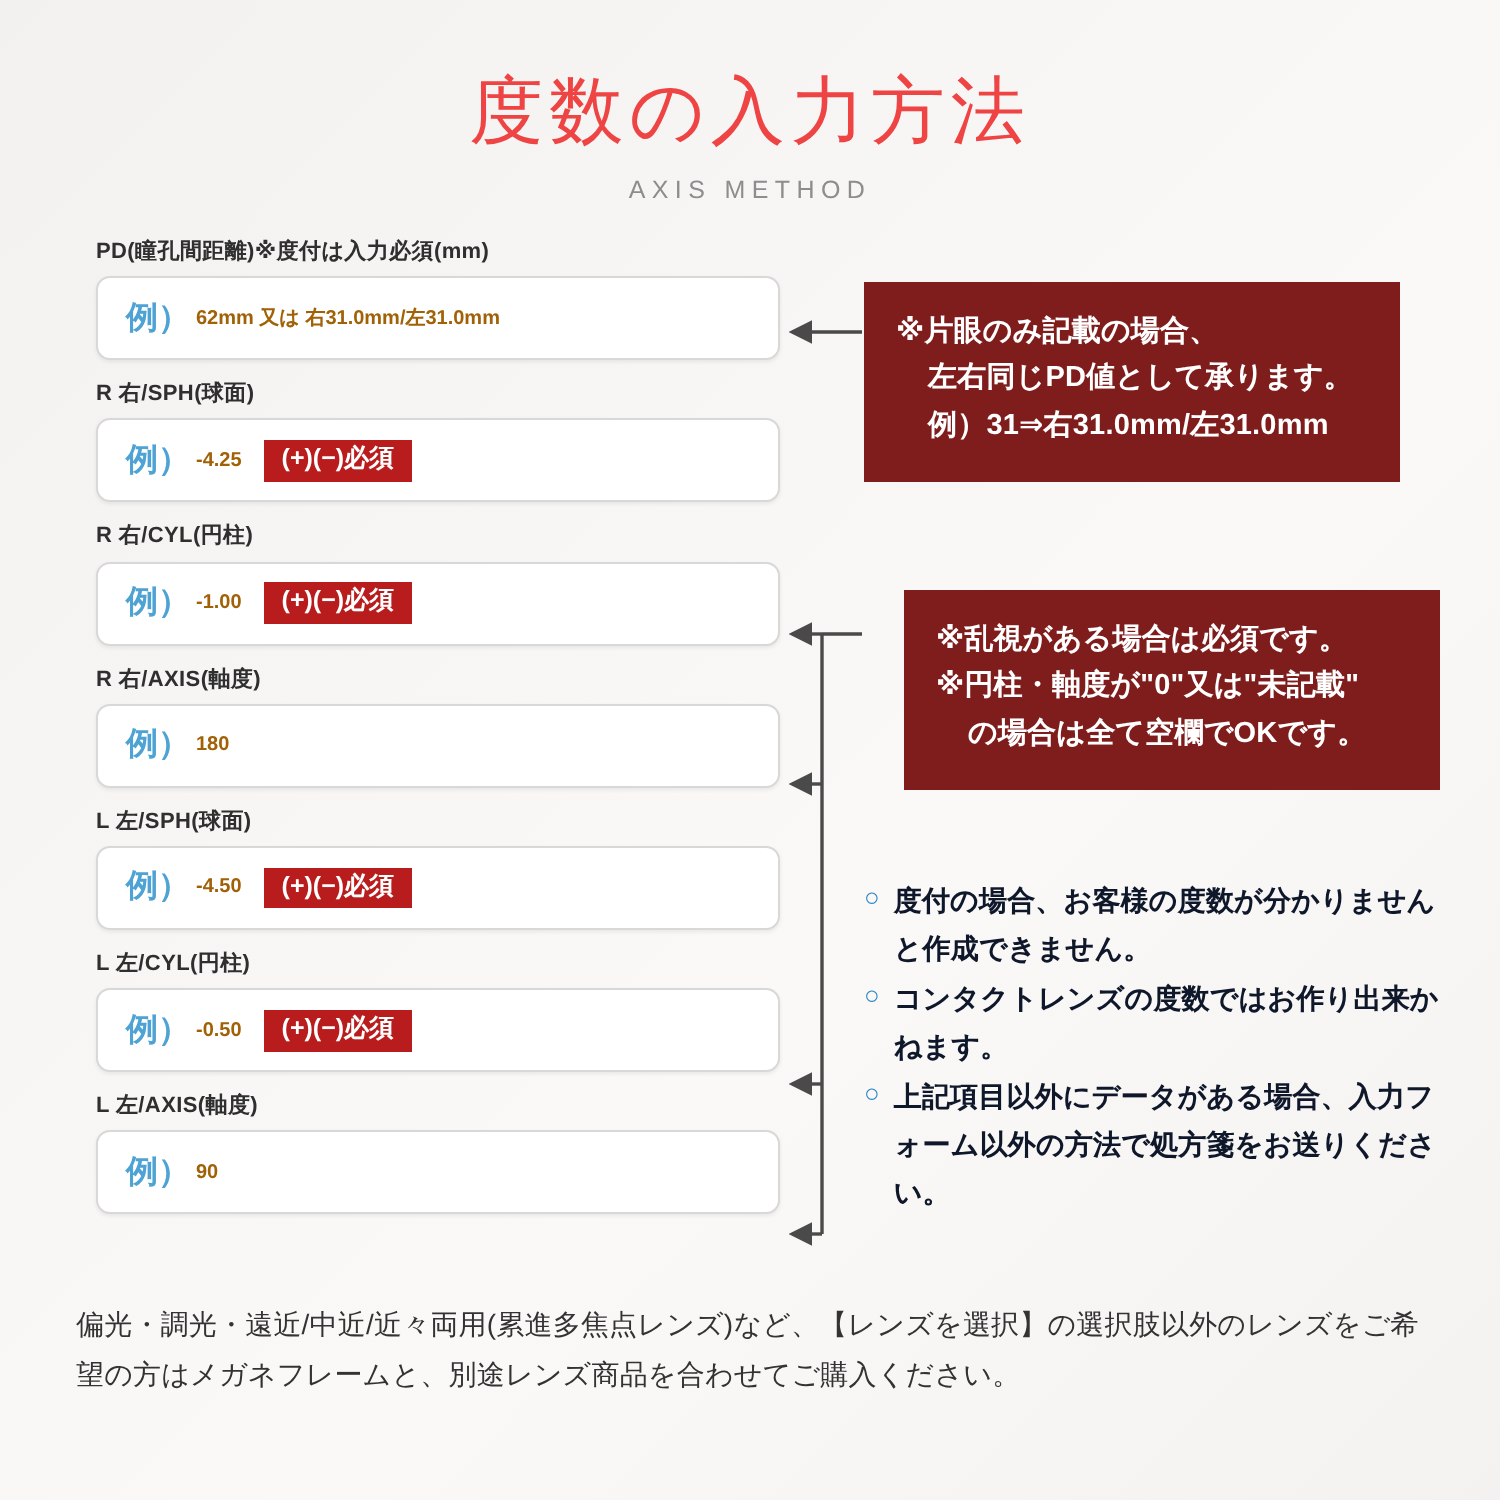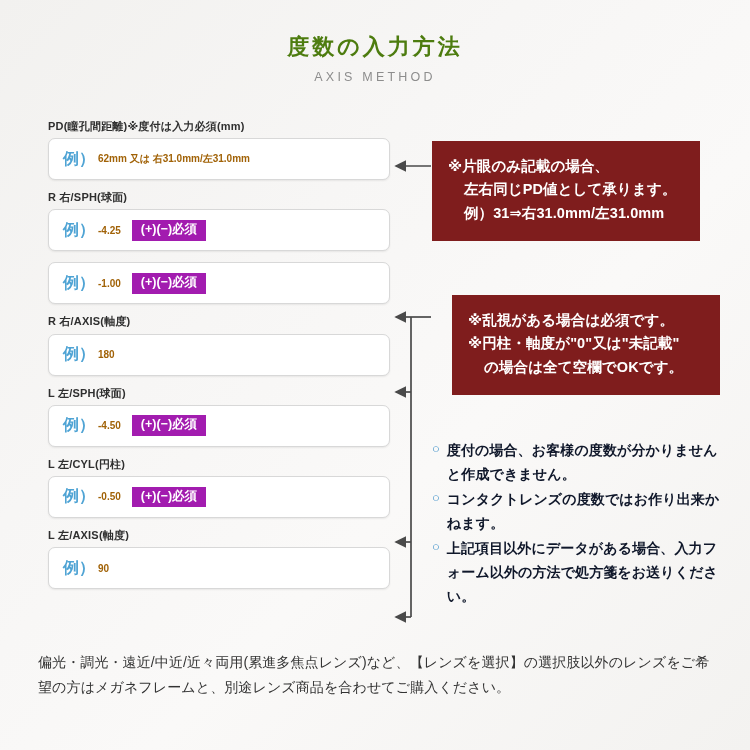--- a/index.html
+++ b/index.html
@@ -24,24 +24,24 @@
 
   
   .header {
     position: absolute;
     top: 34px;
     left: 0;
     width: 750px;
     text-align: center;
   }
   .title-ja {
-    font-size: 22px;
-    font-weight: 700;
+    font-size: 37px;
+    font-weight: 400;
     letter-spacing: 3px;
-    color: #4d7c0f;
+    color: #ef4444;
     line-height: 1.2;
   }
   .title-en {
     margin-top: 10px;
     font-size: 12.5px;
     letter-spacing: 3.2px;
     color: #8d8d8d;
     font-weight: 400;
   }
 
@@ -82,21 +82,21 @@
   }
   .ex-value {
     font-size: 10px;
     font-weight: 700;
     color: #a16207;
     margin-left: 3px;
     white-space: nowrap;
   }
   .badge {
     margin-left: 11px;
-    background: #a21caf;
+    background: #b91c1c;
     color: #ffffff;
     font-size: 12.5px;
     font-weight: 700;
     padding: 3px 9px 4px 9px;
     line-height: 1.1;
     white-space: nowrap;
   }
 
   
   .callout {
@@ -219,20 +219,21 @@
     <div class="field-group">
       <div class="field-label">R 右/SPH(球面)</div>
       <div class="field-box">
         <span class="ex-prefix">例）</span>
         <span class="ex-value">-4.25</span>
         <span class="badge">(+)(−)必須</span>
       </div>
     </div>
 
     <div class="field-group">
+      <div class="field-label">R 右/CYL(円柱)</div>
       <div class="field-box">
         <span class="ex-prefix">例）</span>
         <span class="ex-value">-1.00</span>
         <span class="badge">(+)(−)必須</span>
       </div>
     </div>
 
     <div class="field-group">
       <div class="field-label">R 右/AXIS(軸度)</div>
       <div class="field-box">

